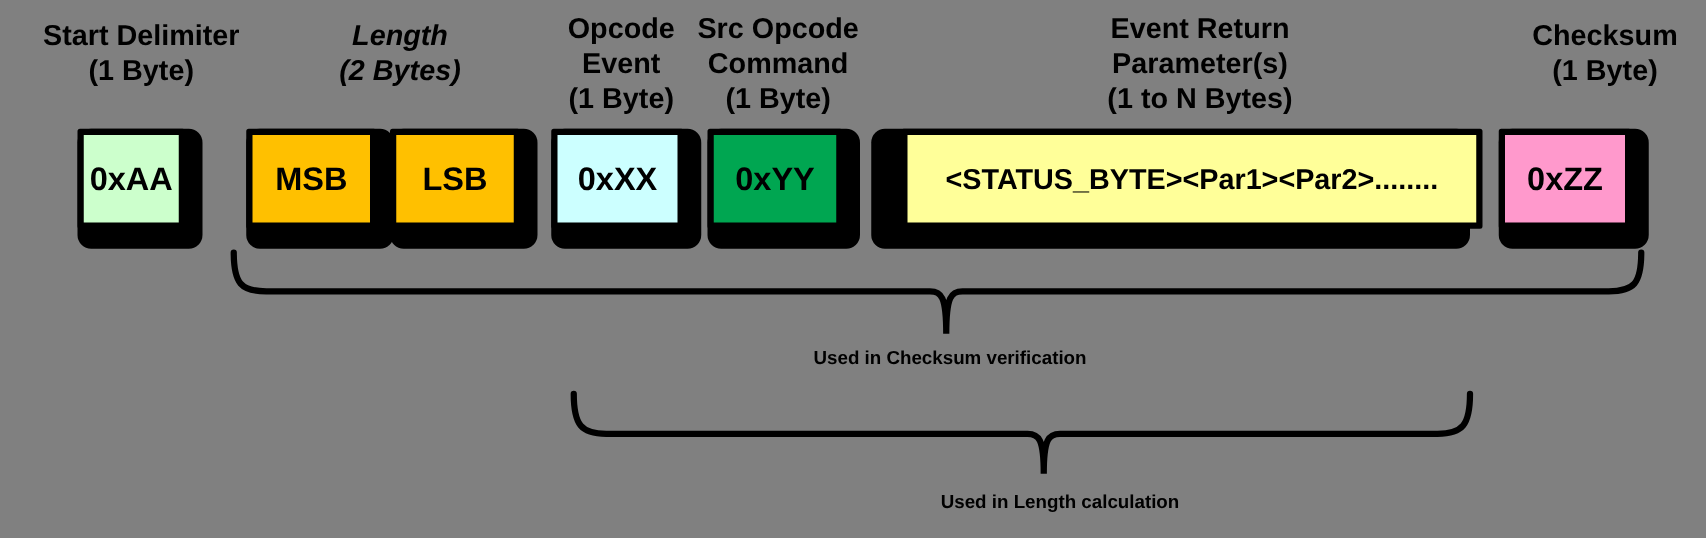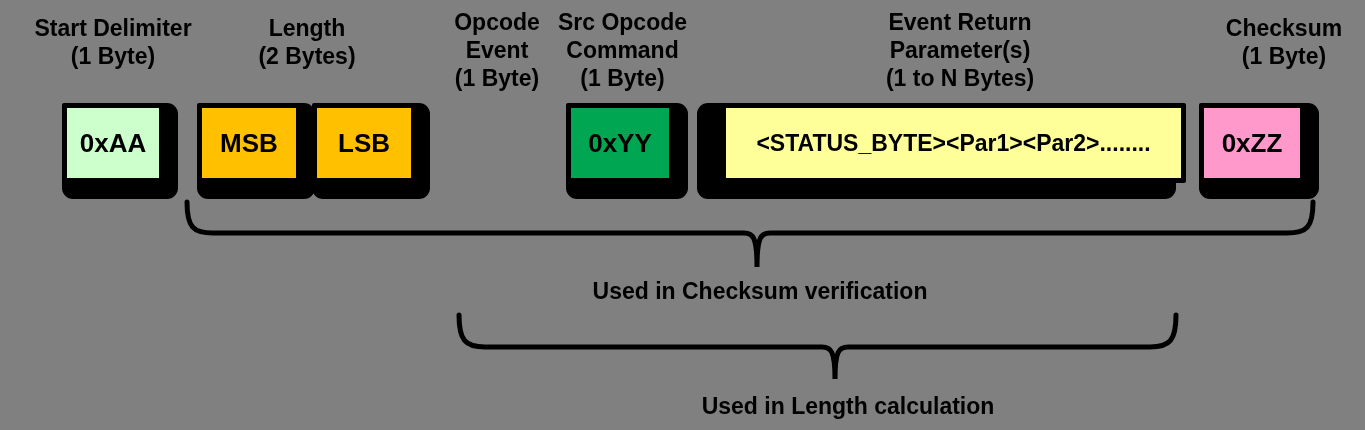--- a/index.html
+++ b/index.html
@@ -63,35 +63,35 @@
   .brace-path {
     fill: none;
     stroke: #000;
     stroke-width: 5;
     stroke-linecap: round;
   }
   .brace-label {
     position: absolute;
     text-align: center;
     font-weight: bold;
-    font-size: 23px;
+    font-size: 15px;
     color: #000;
     white-space: nowrap;
   }
 </style>
 </head>
 <body style="background: rgb(128, 128, 128);">
 
 <div class="canvas">
 
   <div class="caption" style="left:13px; top:14px; width:200px;">
     <div>Start Delimiter</div>
     <div>(1 Byte)</div>
   </div>
-  <div class="caption" style="left:207px; top:14px; width:200px;">
+  <div class="caption" style="left:220px; top:14px; width:200px;font-style:italic;">
     <div>Length</div>
     <div>(2 Bytes)</div>
   </div>
   <div class="caption" style="left:417px; top:8px; width:160px;">
     <div>Opcode</div>
     <div>Event</div>
     <div>(1 Byte)</div>
   </div>
   <div class="caption" style="left:535px; top:8px; width:175px;">
     <div>Src Opcode</div>
@@ -101,36 +101,42 @@
   <div class="caption" style="left:810px; top:8px; width:300px;">
     <div>Event Return</div>
     <div>Parameter(s)</div>
     <div>(1 to N Bytes)</div>
   </div>
   <div class="caption" style="left:1184px; top:14px; width:200px;">
     <div>Checksum</div>
     <div>(1 Byte)</div>
   </div>
 
-  <div class="pbox" style="left:62px; width:116px;border-radius:23px;">
+  <div class="pbox" style="left:62px; width:100px;border-radius:23px;">
     <div class="pbox-shadow"></div>
     <div class="pbox-face" style="background: rgb(204, 255, 204);">
       <span>0xAA</span>
     </div>
   </div>
   <div class="pbox" style="left:197px; width:118px;">
     <div class="pbox-shadow"></div>
     <div class="pbox-face" style="background: rgb(255, 192, 0);">
       <span>MSB</span>
     </div>
   </div>
   <div class="pbox" style="left:312px; width:118px;">
     <div class="pbox-shadow"></div>
     <div class="pbox-face" style="background: rgb(255, 192, 0);">
       <span>LSB</span>
+    </div>
+  </div>
+  <div class="pbox" style="left:441px; width:120px;">
+    <div class="pbox-shadow"></div>
+    <div class="pbox-face" style="background: rgb(204, 255, 255);">
+      <span>0xXX</span>
     </div>
   </div>
   <div class="pbox" style="left:566px; width:122px;">
     <div class="pbox-shadow"></div>
     <div class="pbox-face" style="background: rgb(0, 166, 81);">
       <span>0xYY</span>
     </div>
   </div>
   <div class="pbox" style="left:697px; width:479px;">
     <div class="pbox-shadow"></div>

